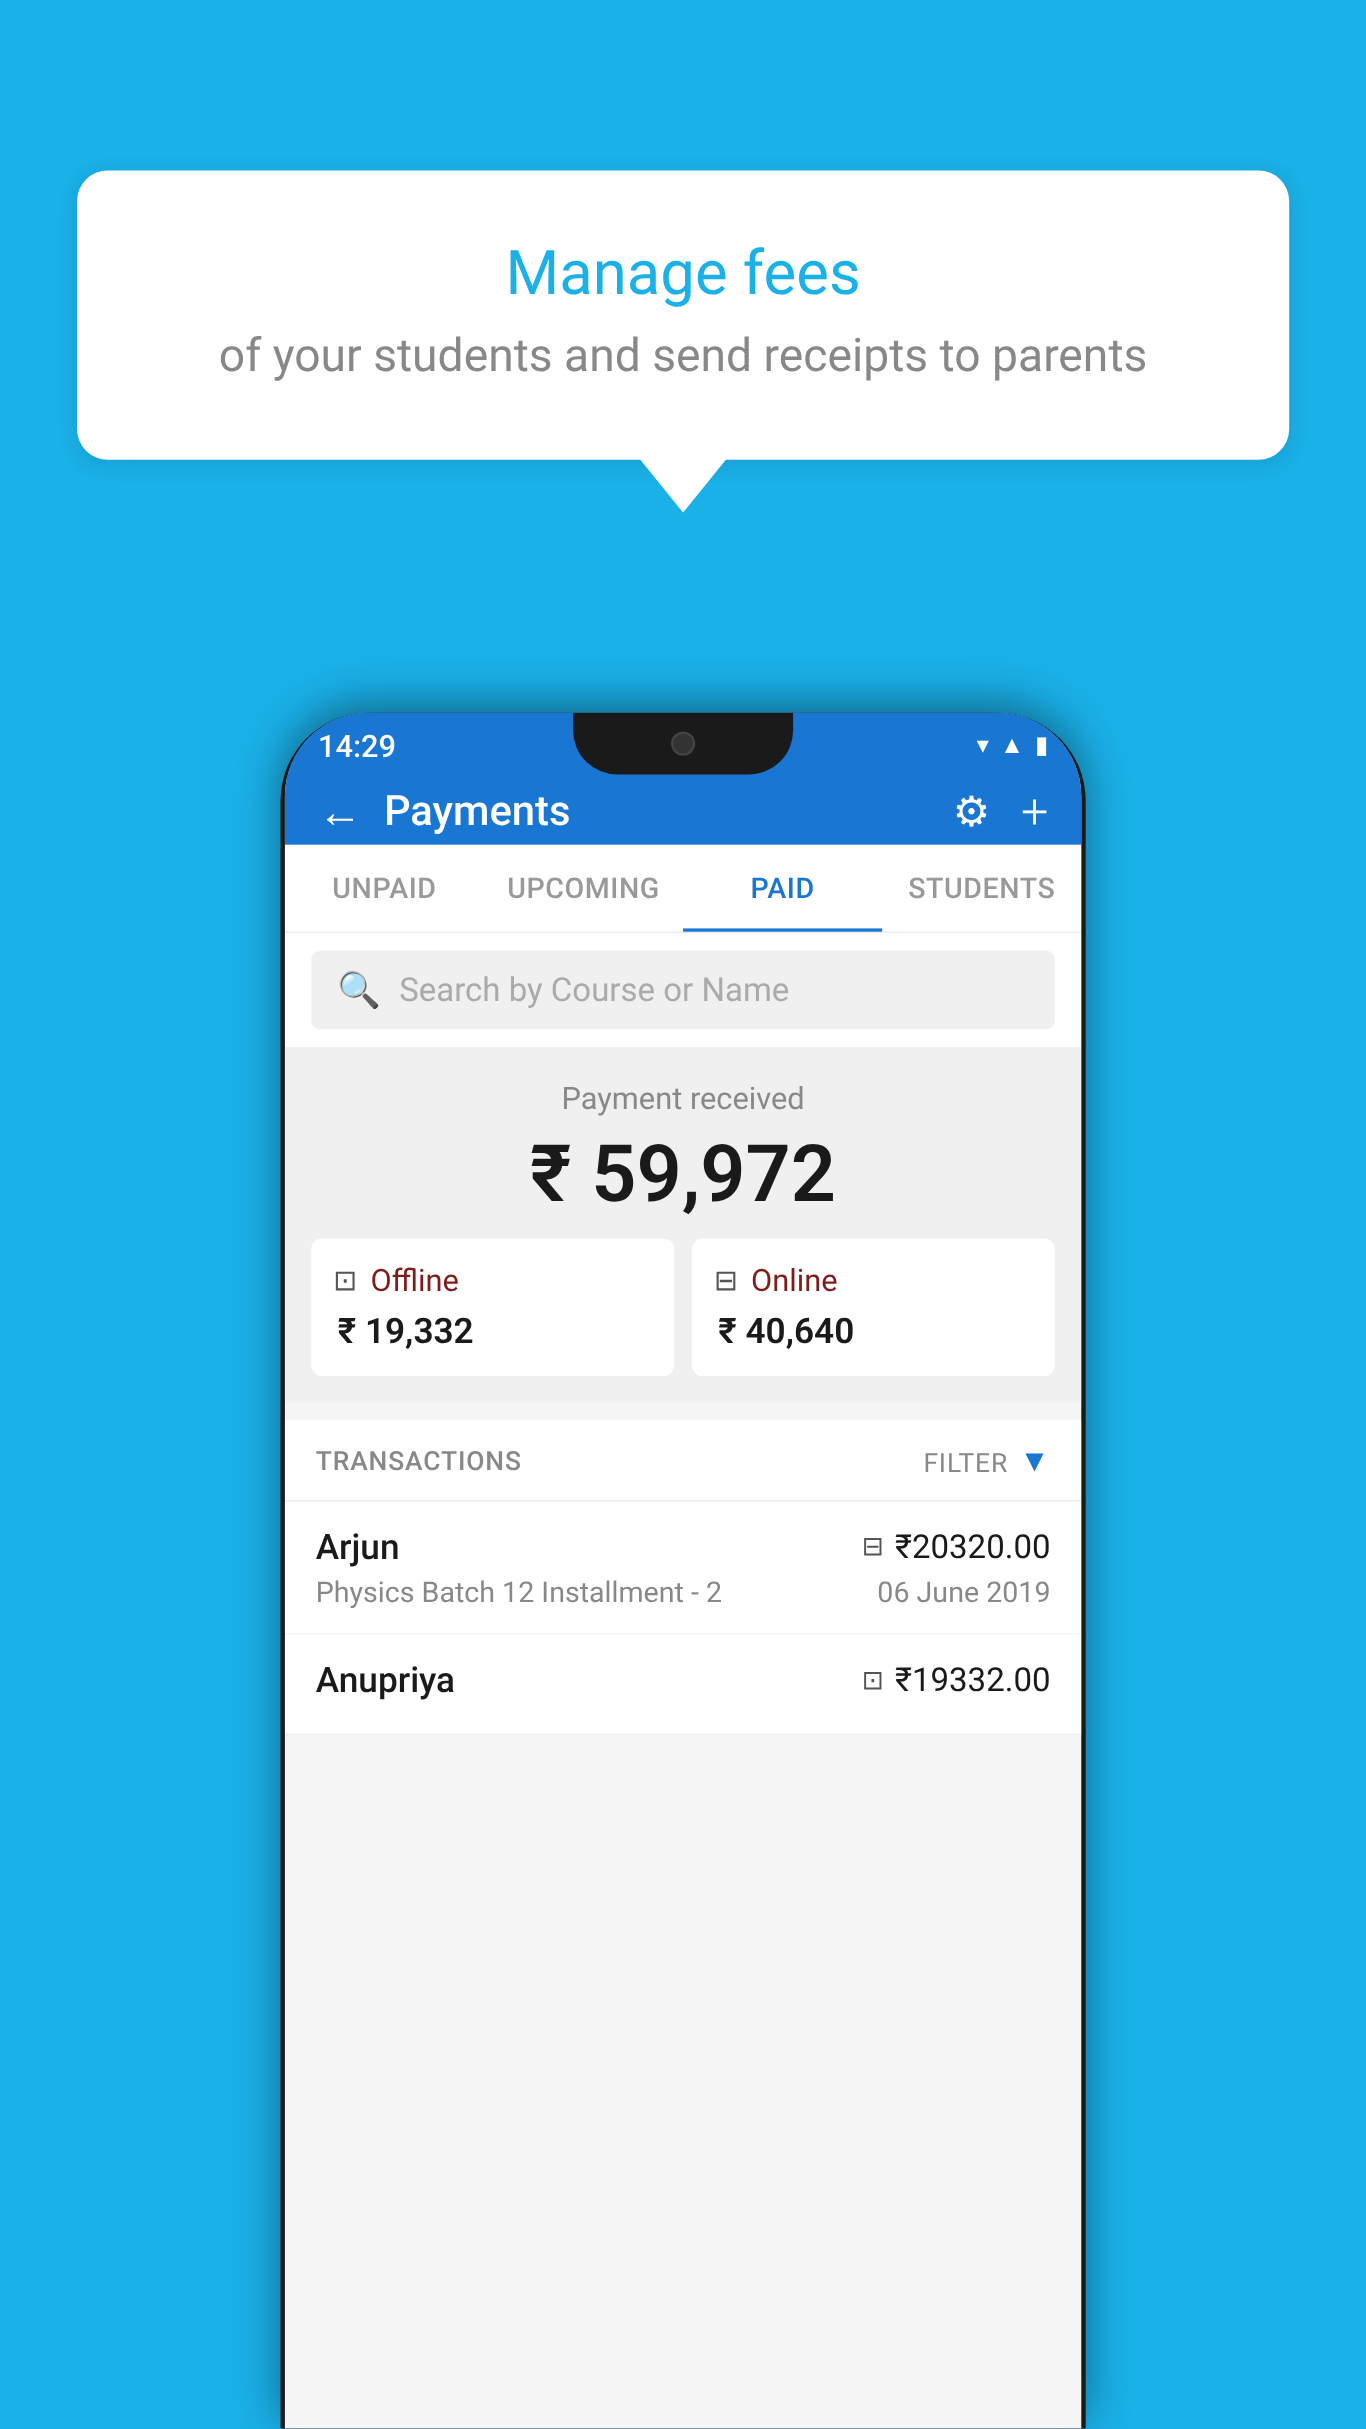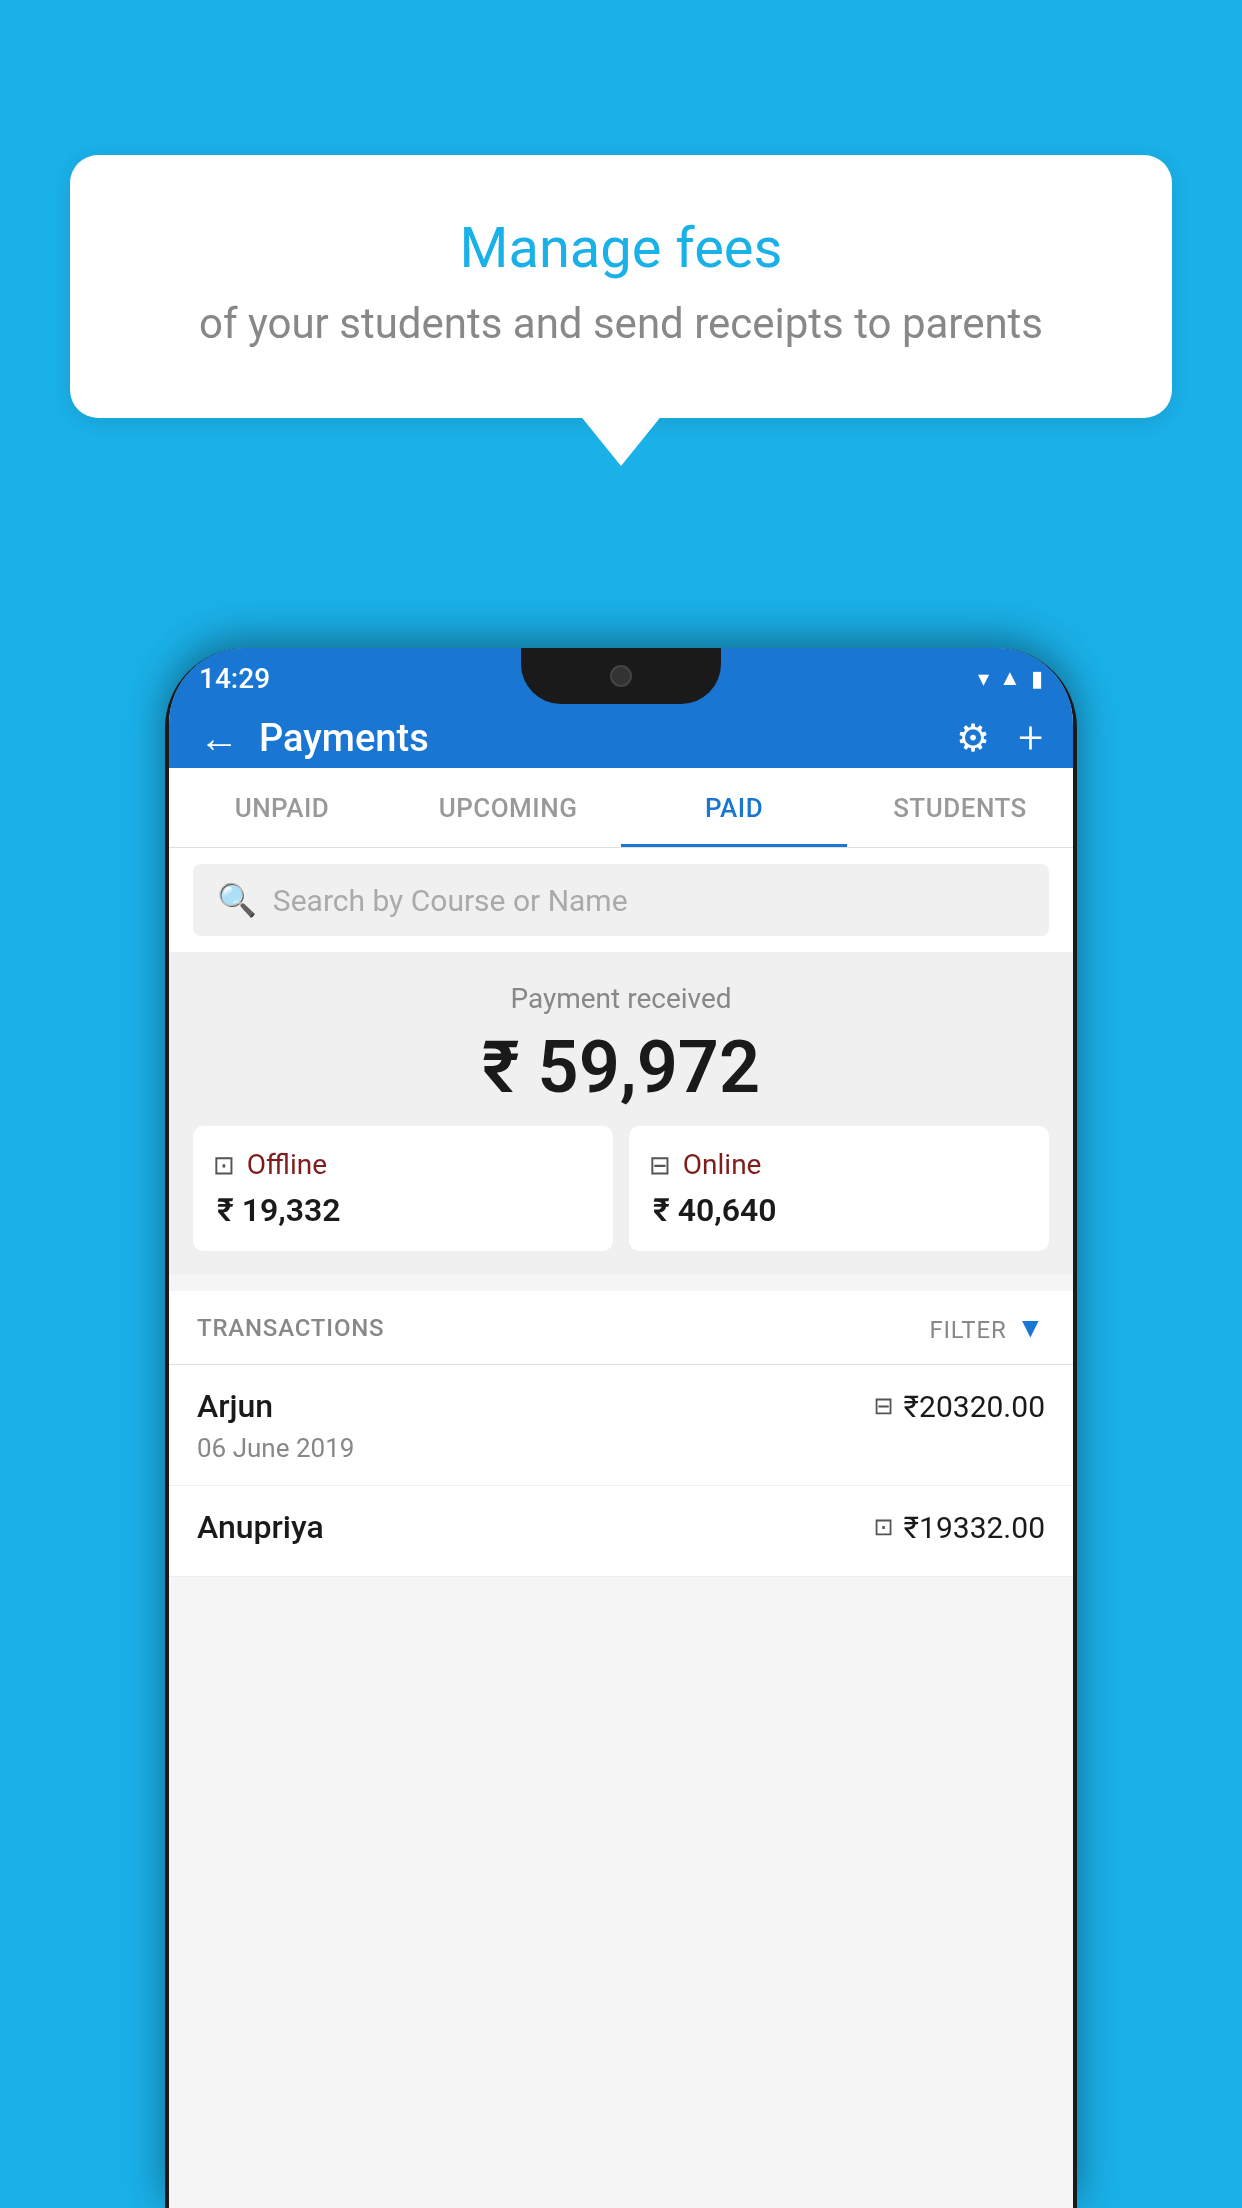--- a/index.html
+++ b/index.html
@@ -59,21 +59,21 @@
       color: #888;
       font-weight: 400;
     }
 
     
     .phone-frame {
       position: absolute;
       bottom: 0;
       left: 50%;
       transform: translateX(-50%);
-      width: 912px;
+      width: 732px;
       height: 1560px;
       background: #1a1a1a;
       border-radius: 80px 80px 0 0;
       overflow: hidden;
       box-shadow: 0 -8px 40px rgba(0,0,0,0.4);
     }
 
     
     .notch {
       position: absolute;
@@ -471,20 +471,21 @@
 
     <div class="transaction-row">
       <div class="txn-top">
         <span class="txn-name">Arjun</span>
         <div class="txn-amount-wrapper">
           <span class="txn-amount-icon">⊟</span>
           <span class="txn-amount">₹20320.00</span>
         </div>
       </div>
       <div class="txn-bottom">
+        <span class="txn-course">Physics Batch 12 Installment - 2</span>
         <span class="txn-date">06 June 2019</span>
       </div>
     </div>
 
     <div class="transaction-row">
       <div class="txn-top">
         <span class="txn-name">Anupriya</span>
         <div class="txn-amount-wrapper">
           <span class="txn-amount-icon">⊡</span>
           <span class="txn-amount">₹19332.00</span>

